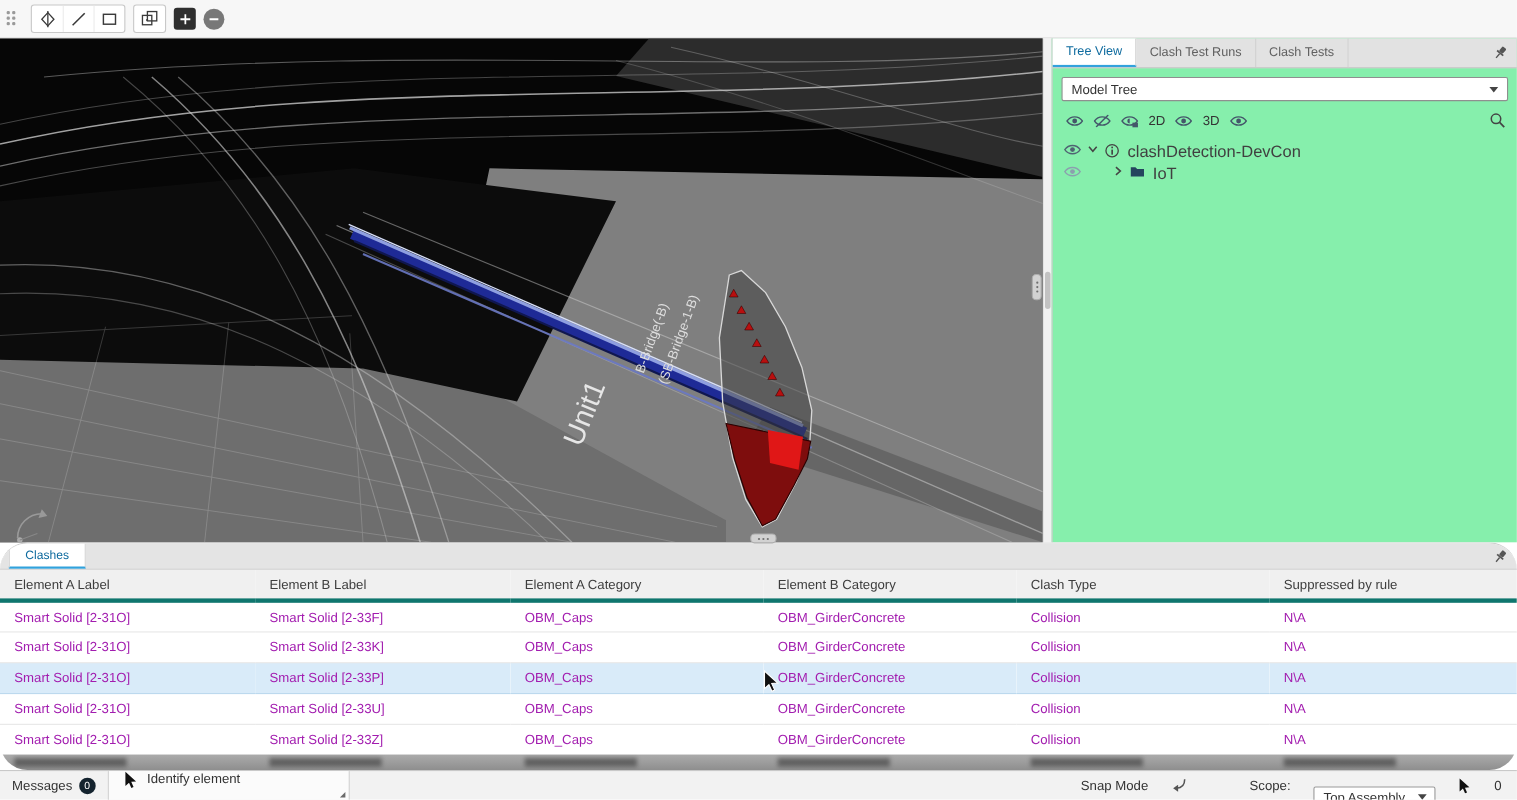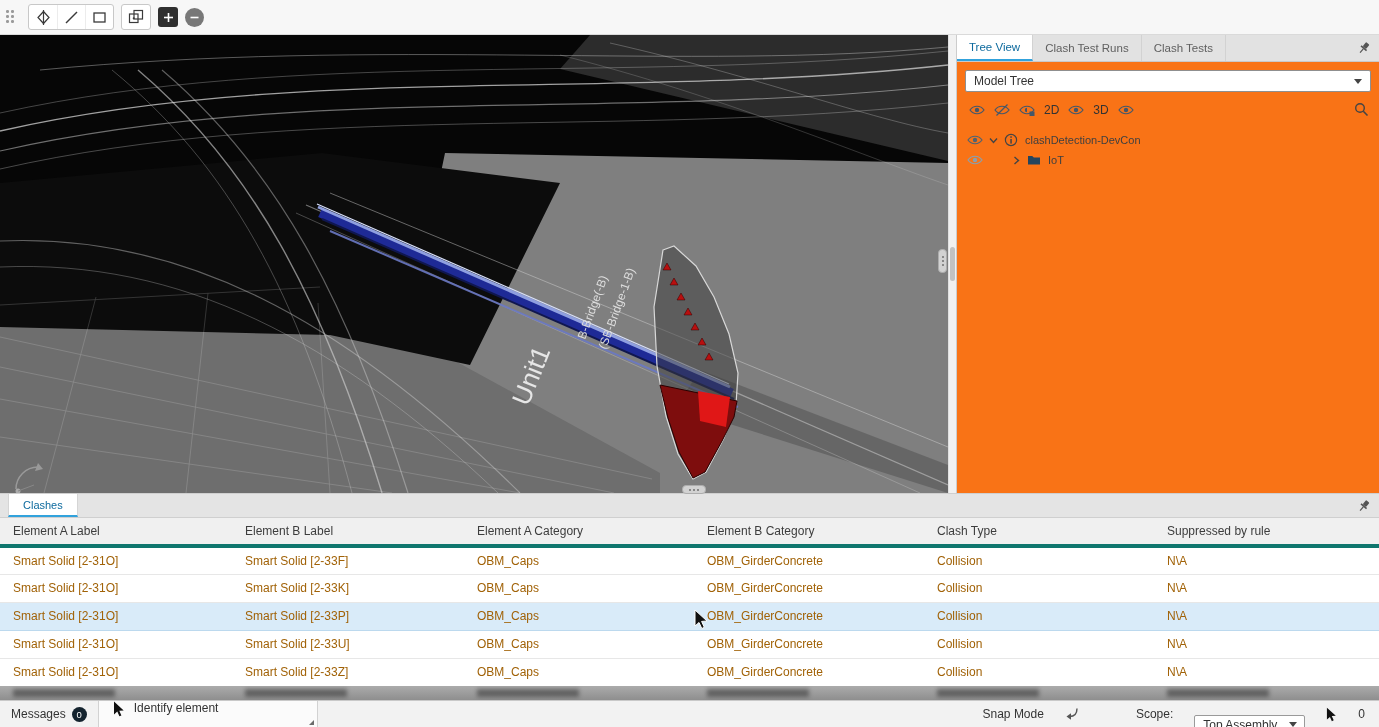--- a/index.html
+++ b/index.html
@@ -23,44 +23,44 @@
   .circle-btn { width:19px; height:19px; border:none; border-radius:50%; background:#787878; display:flex; align-items:center; justify-content:center; padding:0; }
   
   .viewport { position:absolute; left:0; top:35px; width:948px; height:458px; background:#000; overflow:hidden; }
   .vscroll { position:absolute; left:948px; top:35px; width:8px; height:458px; background:#f1f1f1; border-left:1px solid #e0e0e0; }
   .vscroll .thumb { position:absolute; left:1px; top:212px; width:5px; height:34px; background:#c2c2c2; border-radius:3px; }
   .handle { position:absolute; background:#d2d2d2; border:1px solid #adadad; border-radius:4px; display:flex; align-items:center; justify-content:center; gap:2px; z-index:20; }
   .handle i { width:2px; height:2px; border-radius:50%; background:#6f6f6f; display:block; }
   .handle-h { left:682px; top:485px; width:24px; height:9px; flex-direction:row; }
   .handle-v { left:938px; top:249px; width:9px; height:24px; flex-direction:column; }
   
-  .right-panel { position:absolute; left:956px; top:35px; width:423px; height:458px; background:#f97316; border-left:1px solid #ccc; }
+  .right-panel { position:absolute; left:956px; top:35px; width:423px; height:458px; background:#86efac; border-left:1px solid #ccc; }
   .rp-tabs { height:27px; background:#e2e2e2; display:flex; align-items:stretch; border-bottom:1px solid #c9c9c9; }
   .rp-tab { padding:0 12px; display:flex; align-items:center; font-size:11.5px; color:#606060; border-right:1px solid #d2d2d2; white-space:nowrap; }
   .rp-tab.active { background:#fff; color:#0d6a9e; border-bottom:2px solid #31a2dc; }
   .rp-pin { margin-left:auto; width:30px; display:flex; align-items:center; justify-content:center; }
   .model-select { margin:8px; height:22px; border:1px solid #8f8f8f; border-radius:2px; background:#fff;
     display:flex; align-items:center; justify-content:space-between; padding:0 8px; font-size:12px; color:#333; }
   .caret-down { width:0; height:0; border-left:4px solid transparent; border-right:4px solid transparent; border-top:5px solid #444; }
   .vis-row { display:flex; align-items:center; gap:9px; padding:3px 10px 6px 12px; height:22px; }
   .vis-label { font-size:12px; color:#333; }
   .vis-search { margin-left:auto; }
   .tree { padding-top:8px; }
-  .tree-row { display:flex; align-items:center; height:20px; font-size:11px; color:#404040; gap:5px; padding-left:10px; white-space:nowrap; }
+  .tree-row { display:flex; height:20px; font-size:15px; color:#404040; gap:5px; padding-left:10px; white-space:nowrap; }
   .tree-indent { width:18px; flex:0 0 18px; }
   .tree-label { margin-left:2px; }
   
-  .bottom-panel { position:absolute; left:0; top:493px; width:1379px; height:207px; background:#fff; border-top:1px solid #cfcfcf; overflow:hidden; }
+  .bottom-panel { position:absolute; left:0; top:493px; width:1379px; height:207px; background:#fff; border-top:1px solid #cfcfcf; overflow:hidden;border-radius:25px; }
   .bp-tabs { height:24px; background:#e4e4e4; display:flex; align-items:stretch; border-bottom:1px solid #cfcfcf; }
   .bp-tab { margin-left:8px; padding:0 14px; background:#fff; font-size:11px; color:#0d6a9e;
     display:flex; align-items:center; border-left:1px solid #d5d5d5; border-right:1px solid #d5d5d5; border-bottom:2px solid #31a2dc; }
   .bp-pin { margin-left:auto; width:30px; display:flex; align-items:center; justify-content:center; }
   table.clash { width:1379px; border-collapse:collapse; table-layout:fixed; }
   table.clash th { height:28px; background:#f0f0f0; text-align:left; padding:0 4px 0 13px; font-size:12px; font-weight:400; color:#3d3d3d; border-bottom:4px solid #0f766e; }
-  table.clash td { height:28px; padding:0 4px 0 13px; font-size:12px; color:#a16207; border-bottom:1px solid #e7e7e7; overflow:hidden; white-space:nowrap; }
+  table.clash td { height:28px; padding:0 4px 0 13px; font-size:12px; color:#a21caf; border-bottom:1px solid #e7e7e7; overflow:hidden; white-space:nowrap; }
   table.clash tr.selected td { background:#d9ebf9; border-bottom:1px solid #bcd9ee; }
   .partial-row { position:absolute; left:0; top:192px; width:1379px; height:15px; background:linear-gradient(#ababab,#8c8c8c); overflow:hidden; }
   .partial-row i { position:absolute; top:3px; height:8px; width:102px; background:#333; opacity:.55; filter:blur(2px); display:block; }
   
   .statusbar { position:absolute; left:0; top:700px; width:1379px; height:27px; background:#f2f2f2; border-top:1px solid #c9c9c9;
     display:flex; align-items:center; font-size:12px; color:#333; }
   .sb-msg { display:flex; align-items:center; gap:6px; padding:0 11px; height:100%; }
   .sb-badge { width:15px; height:15px; border-radius:50%; background:#14232e; color:#fff; font-size:9.5px; display:flex; align-items:center; justify-content:center; }
   .sb-identify { width:220px; height:27px; background:#fbfbfb; border-left:1px solid #d2d2d2; border-right:1px solid #d2d2d2;
     display:flex; align-items:flex-start; gap:9px; padding-left:14px; position:relative; }

